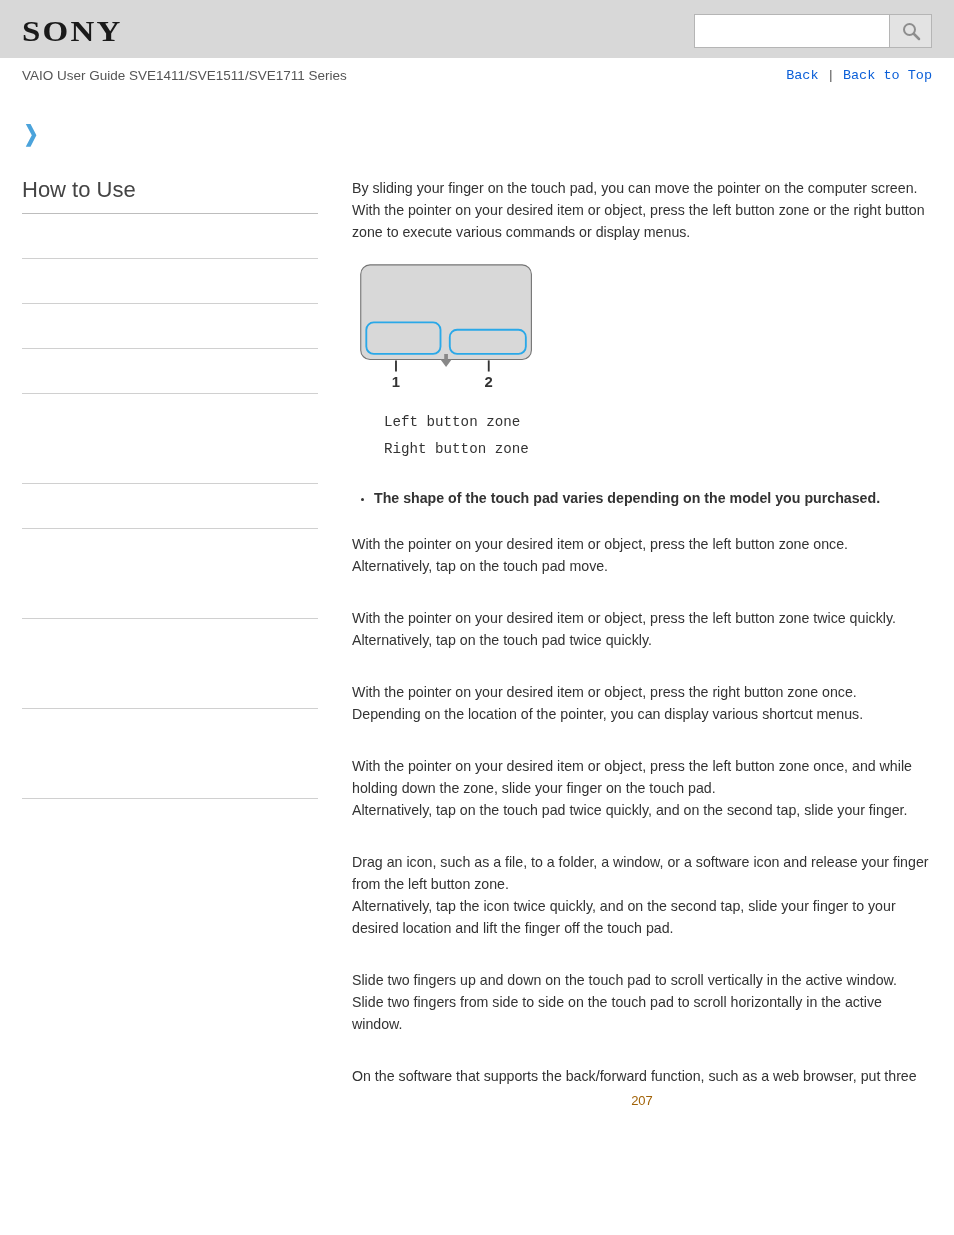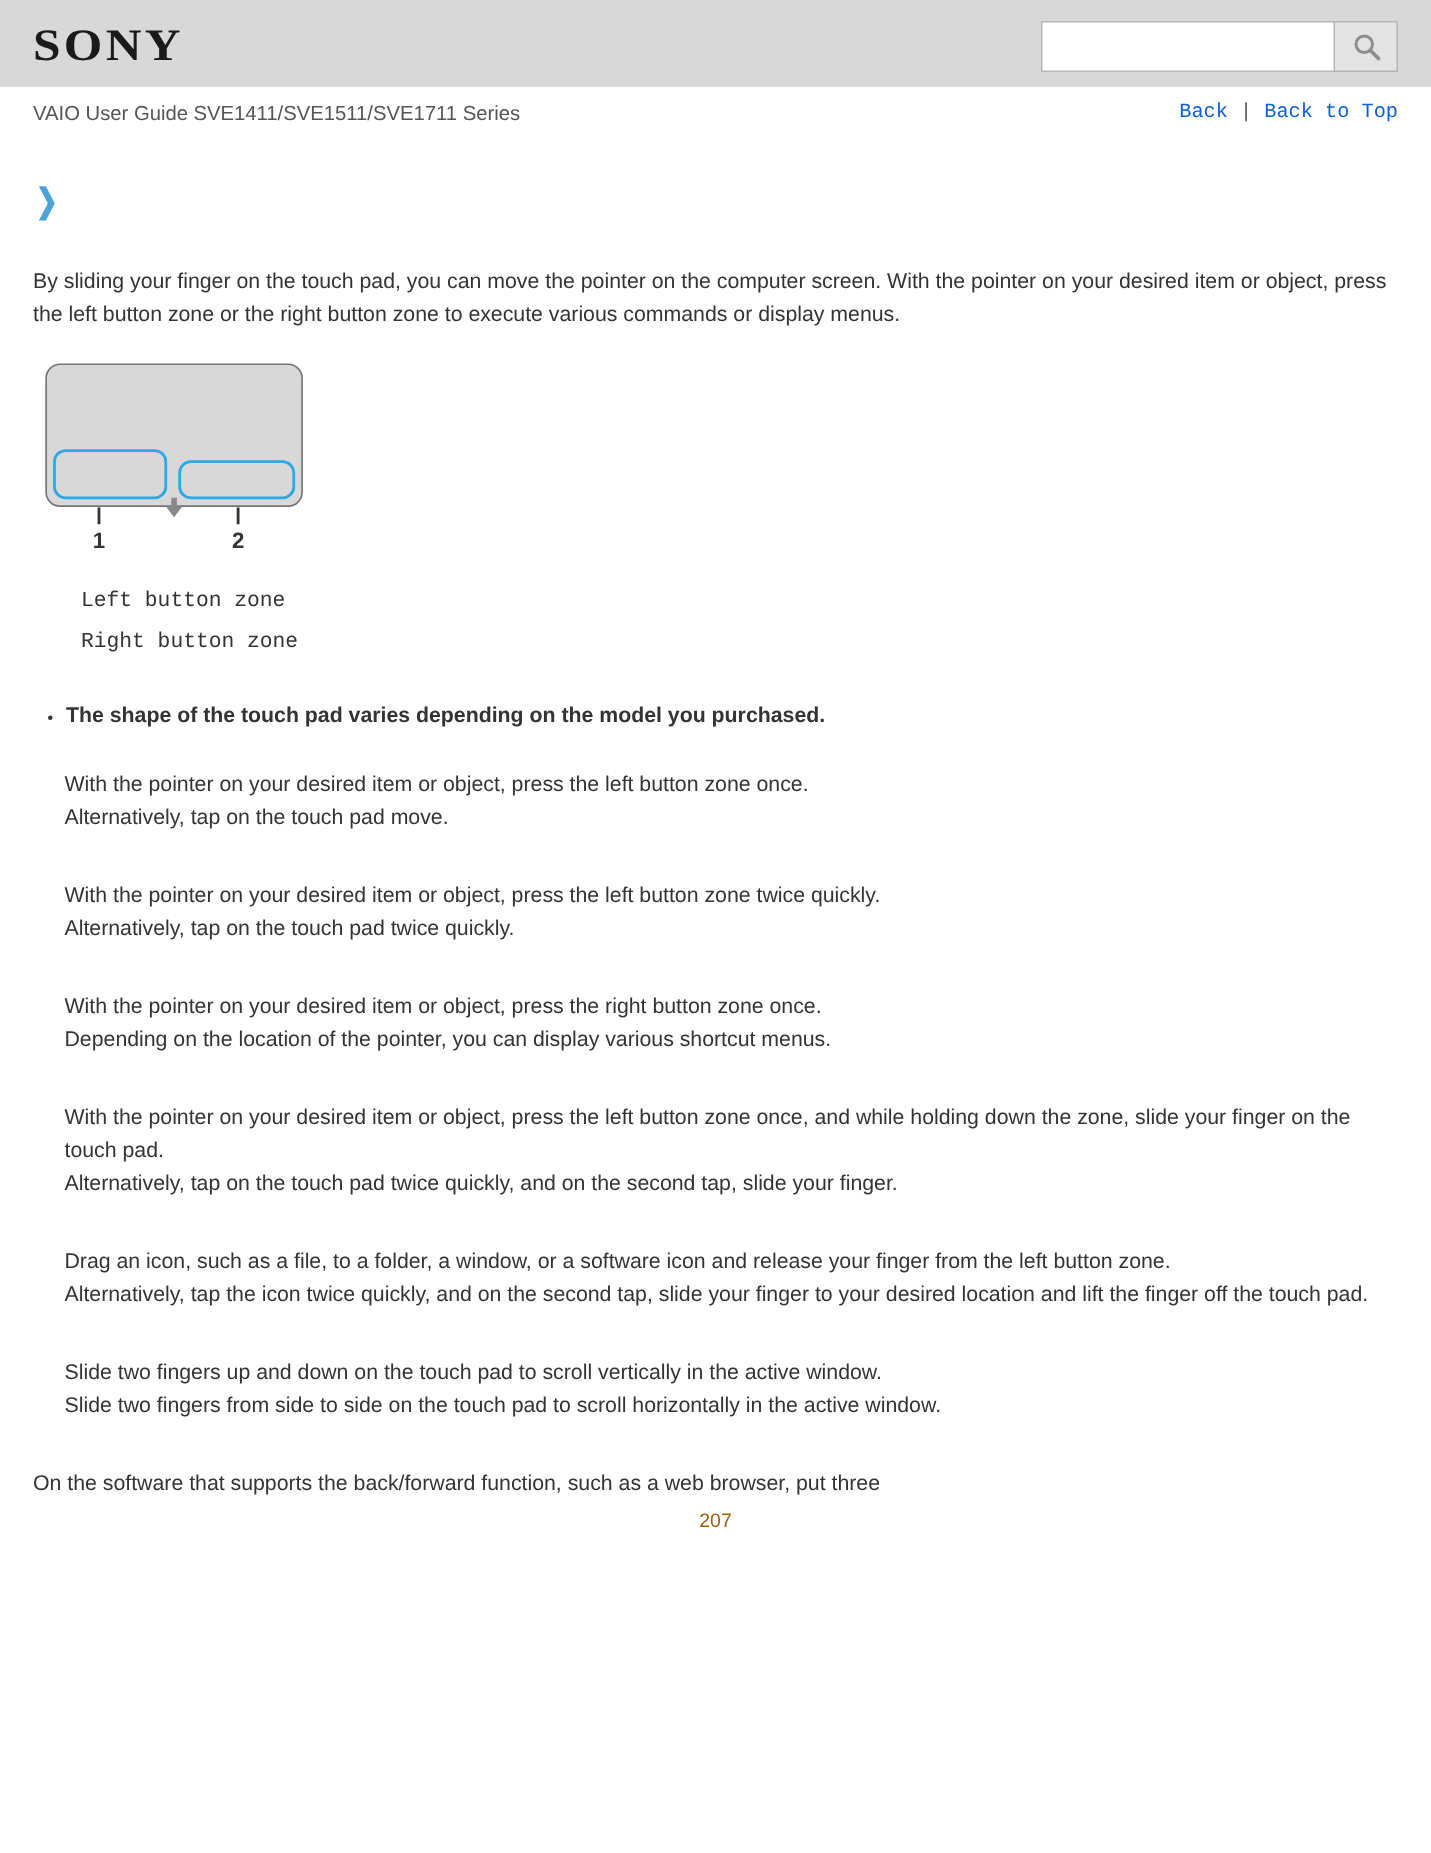--- a/index.html
+++ b/index.html
@@ -105,21 +105,21 @@
       margin: 12px 0 24px 32px;
       line-height: 1.9;
       font-family: Liberation Mono, monospace;
     }
     .bullet-block {
       padding-left: 22px;
       margin-bottom: 24px;
       font-weight: bold;
     }
     .bullet-block li::marker { font-size: 10px; }
-    .section { margin-bottom: 30px; margin-left: 21px; }
+    .section { margin-bottom: 30px; }
     .pagenum {
       text-align: center;
       font-size: 13px;
       color: #a16207;
       padding: 4px 0 10px 0;
     }
   </style>
 </head>
 <body>
 
@@ -142,20 +142,36 @@
     <a>Back</a><span> | </span><a>Back to Top</a>
   </div>
 </div>
 
 <div class="chevron-row">
   <span class="chevron">❯</span>
 </div>
 
 <div class="content">
 
+  <div class="sidebar">
+    <div class="side-title">How to Use</div>
+    <div class="side-row"></div>
+    <div class="side-row"></div>
+    <div class="side-row"></div>
+    <div class="side-row"></div>
+    <div class="side-gap"></div>
+    <div class="side-row"></div>
+    <div class="side-row"></div>
+    <div class="side-gap"></div>
+    <div class="side-row"></div>
+    <div class="side-gap"></div>
+    <div class="side-row"></div>
+    <div class="side-gap"></div>
+    <div class="side-row"></div>
+  </div>
 
   <div class="main">
     <p class="para">By sliding your finger on the touch pad, you can move the pointer on the computer screen. With the pointer on your desired item or object, press the left button zone or the right button zone to execute various commands or display menus.</p>
 
     <div class="diagram-block">
       <svg class="diagram" viewBox="0 0 190 138">
         <rect x="2" y="2" width="184" height="102" rx="10" ry="10" fill="#d8d8d8" stroke="#757575" stroke-width="1.2"></rect>
         <rect x="8" y="64" width="80" height="34" rx="8" ry="8" fill="none" stroke="#2aa8e8" stroke-width="2"></rect>
         <rect x="98" y="72" width="82" height="26" rx="8" ry="8" fill="none" stroke="#2aa8e8" stroke-width="2"></rect>
         <path d="M92 98 L92 104 L88 104 L94 112 L100 104 L96 104 L96 98 Z" fill="#888"></path>

